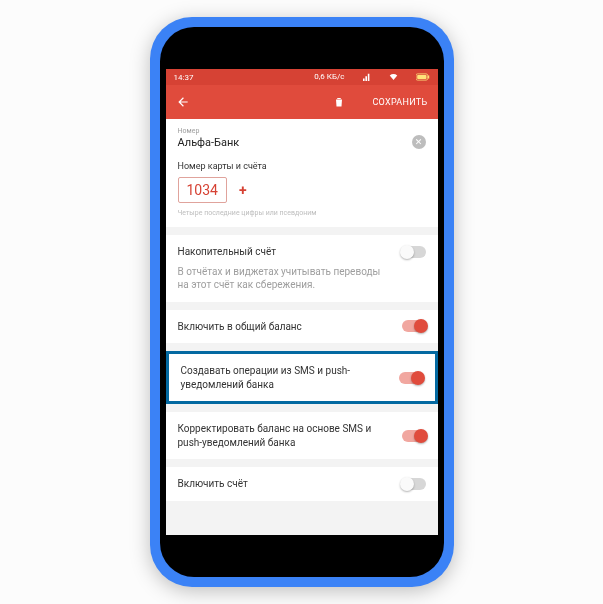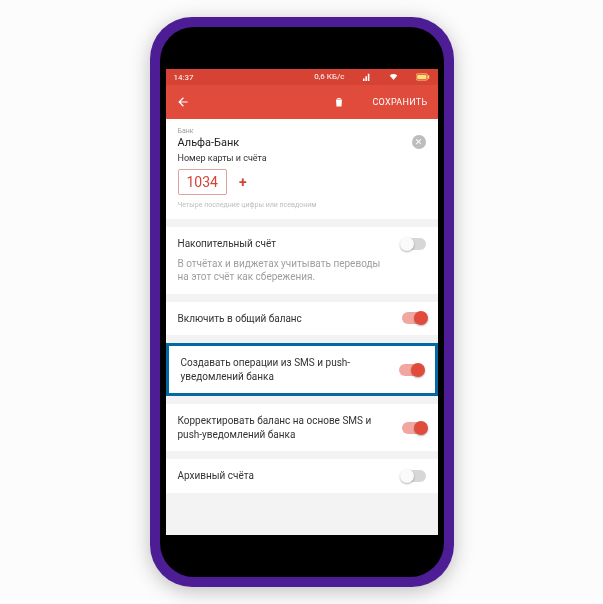--- a/index.html
+++ b/index.html
@@ -1,36 +1,36 @@
 <!DOCTYPE html>
 <html><head>
   <meta charset="utf-8">
   <style>
     * { margin: 0; padding: 0; box-sizing: border-box; font-family: -apple-system, BlinkMacSystemFont, "Segoe UI", Roboto, Arial, sans-serif; }
     body { width: 603px; height: 604px; background: #fcfcfc; display: flex; align-items: center; justify-content: center; }
-    .phone { width: 304px; height: 570px; background: #4c1d95; border-radius: 42px; padding: 10px; box-shadow: 0 4px 20px rgba(0,0,0,.25); position: relative; }
+    .phone { width: 304px; height: 570px; background: #3b82f6; border-radius: 42px; padding: 10px; box-shadow: 0 4px 20px rgba(0,0,0,.25); position: relative; }
     .phone-inner { width: 100%; height: 100%; background: #000; border-radius: 34px; padding: 42px 6px 42px; position: relative; }
     .speaker { position: absolute; top: 20px; left: 50%; transform: translateX(-50%); width: 56px; height: 6px; background: #1f1f1f; border-radius: 3px; }
     .camera { position: absolute; top: 17px; left: calc(50% + 48px); width: 10px; height: 10px; background: #1a1a1a; border-radius: 50%; }
     .screen { width: 100%; height: 100%; background: #f3f3f3; overflow: hidden; display: flex; flex-direction: column; font-size: 10px; }
     .status-bar { height: 16px; background: #d64234; color: #fff; display: flex; align-items: center; justify-content: space-between; padding: 0 8px; font-size: 8px; }
     .status-right { display: flex; align-items: center; gap: 18px; }
     .status-right span { line-height: 1; }
     .app-bar { height: 34px; background: #e04b3c; color: #fff; display: flex; align-items: center; padding: 0 10px; gap: 27px; }
     .app-bar .spacer { flex: 1; }
     .app-bar .save-label { font-size: 9px; letter-spacing: .3px; }
     .icon { display: inline-flex; align-items: center; justify-content: center; }
     .arrow-back svg, .trash-icon svg { fill: #fff; }
     .content { flex: 1; background: #f3f3f3; overflow-y: auto; }
     .card { background: #fff; margin-bottom: 8px; padding: 8px 12px 10px; }
     .field-label-sm { color: #9e9e9e; font-size: 7px; margin-bottom: 0px; }
     .bank-row { display: flex; align-items: center; justify-content: space-between; gap: 18px; }
     .bank-name { font-size: 11px; color: #222; }
     .clear-btn { width: 14px; height: 14px; background: #bdbdbd; border-radius: 50%; color: #fff; display: flex; align-items: center; justify-content: center; font-size: 9px; line-height: 1; }
-    .section-title { font-size: 9px; color: #333; margin: 4px 0 6px; }
+    .section-title { font-size: 9px; color: #333; margin: 12px 0 6px; }
     .card-num-row { display: flex; align-items: center; gap: 8px; }
     .card-num-box { border: 1px solid #e0a39c; color: #d64234; padding: 4px 8px; font-size: 14px; border-radius: 2px; }
     .add-btn { color: #d64234; font-size: 14px; font-weight: bold; padding: 0 4px; }
     .hint { color: #bdbdbd; font-size: 7px; margin-top: 6px; }
     .row { background: #fff; padding: 10px 12px; display: flex; align-items: center; gap: 10px; margin-bottom: 8px; }
     .row.with-sub { flex-direction: column; align-items: stretch; gap: 0; }
     .row .main-line { display: flex; align-items: center; gap: 10px; }
     .row-label { flex: 1; font-size: 10px; color: #333; line-height: 1.35; }
     .row-sub { color: #9e9e9e; font-size: 10px; margin-top: 6px; line-height: 1.35; padding-right: 34px; }
     .toggle { width: 24px; height: 12px; border-radius: 6px; position: relative; flex: 0 0 auto; }
@@ -86,21 +86,21 @@
           <svg width="12" height="12" viewBox="0 0 24 24">
               <path d="M6 7h12l-1 14H7zM9 4h6l1 2H8z"></path>
             </svg>
         </span>
         <span class="save-label">СОХРАНИТЬ</span>
       </div>
 
       <div class="content">
 
         <div class="card">
-          <div class="field-label-sm">Банк</div>
+          <div class="field-label-sm">Номер</div>
           <div class="bank-row">
             <span class="bank-name">Альфа-Банк</span>
             <span class="clear-btn">
               <span class="icon">✕</span>
             </span>
           </div>
           <div class="section-title">Номер карты и счёта</div>
           <div class="card-num-row">
             <span class="card-num-box">1034</span>
             <span class="add-btn">
@@ -129,20 +129,20 @@
             <span class="toggle on"></span>
           </div>
         </div>
 
         <div class="row">
           <span class="row-label">Корректировать баланс на основе SMS и push-уведомлений банка</span>
           <span class="toggle on"></span>
         </div>
 
         <div class="row">
-          <span class="row-label">Архивный счёта</span>
+          <span class="row-label">Включить счёт</span>
           <span class="toggle off"></span>
         </div>
 
       </div>
     </div>
   </div>
 </div>
 
 </body></html>

